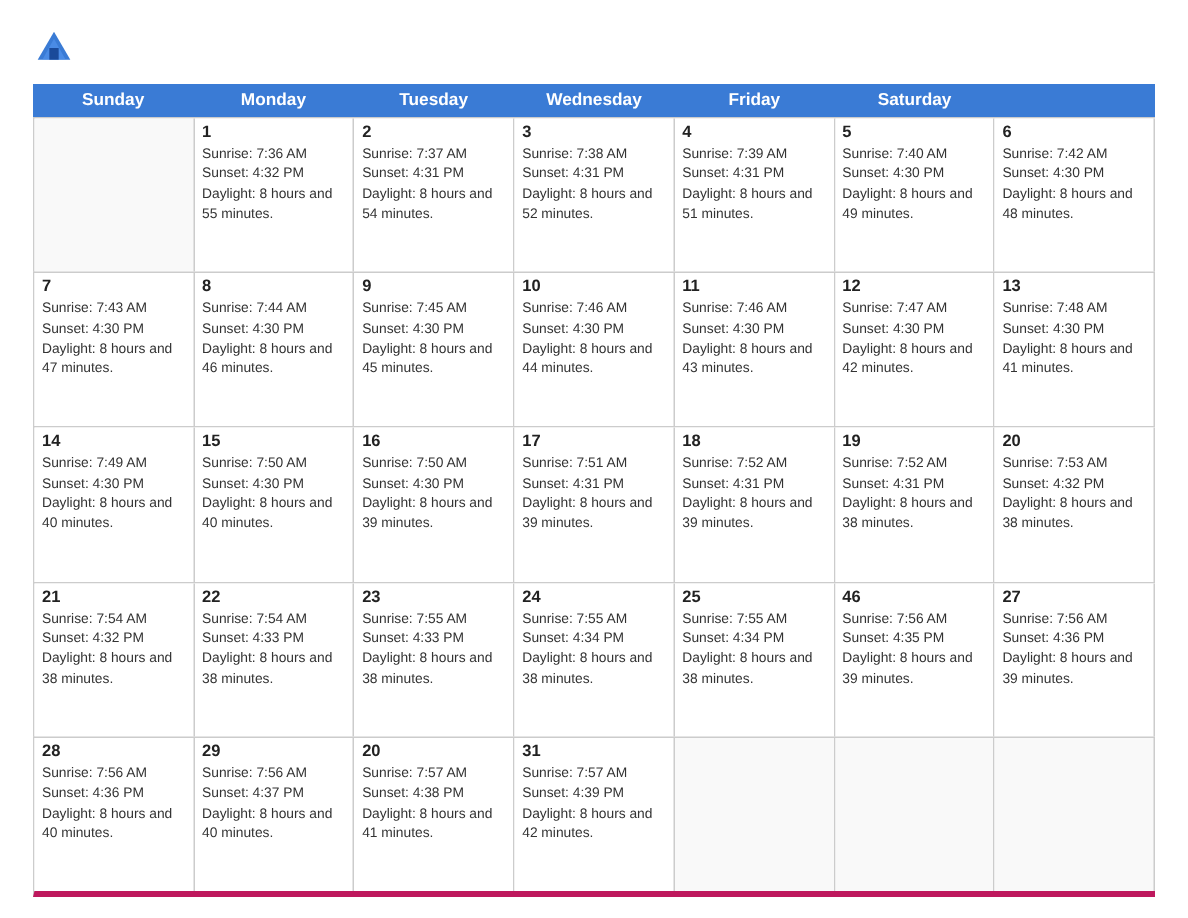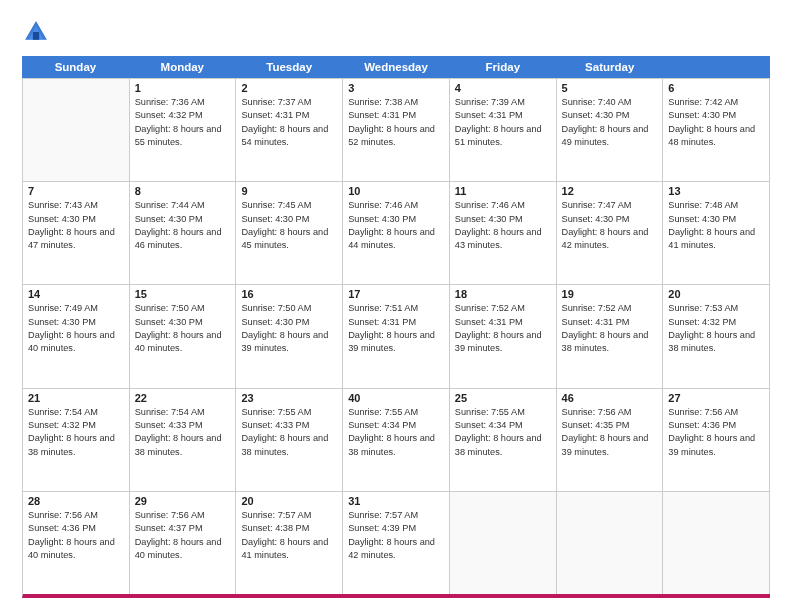--- a/index.html
+++ b/index.html
@@ -233,21 +233,21 @@
           </div>
           <div class="cal-cell">
             <span class="day-num">22</span>
             <div class="day-info">Sunrise: 7:54 AM<br>Sunset: 4:33 PM<br>Daylight: 8 hours and 38 minutes.</div>
           </div>
           <div class="cal-cell">
             <span class="day-num">23</span>
             <div class="day-info">Sunrise: 7:55 AM<br>Sunset: 4:33 PM<br>Daylight: 8 hours and 38 minutes.</div>
           </div>
           <div class="cal-cell">
-            <span class="day-num">40</span>
+            <span class="day-num">24</span>
             <div class="day-info">Sunrise: 7:55 AM<br>Sunset: 4:34 PM<br>Daylight: 8 hours and 38 minutes.</div>
           </div>
           <div class="cal-cell">
             <span class="day-num">25</span>
             <div class="day-info">Sunrise: 7:55 AM<br>Sunset: 4:34 PM<br>Daylight: 8 hours and 38 minutes.</div>
           </div>
           <div class="cal-cell">
             <span class="day-num">46</span>
             <div class="day-info">Sunrise: 7:56 AM<br>Sunset: 4:35 PM<br>Daylight: 8 hours and 39 minutes.</div>
           </div>

